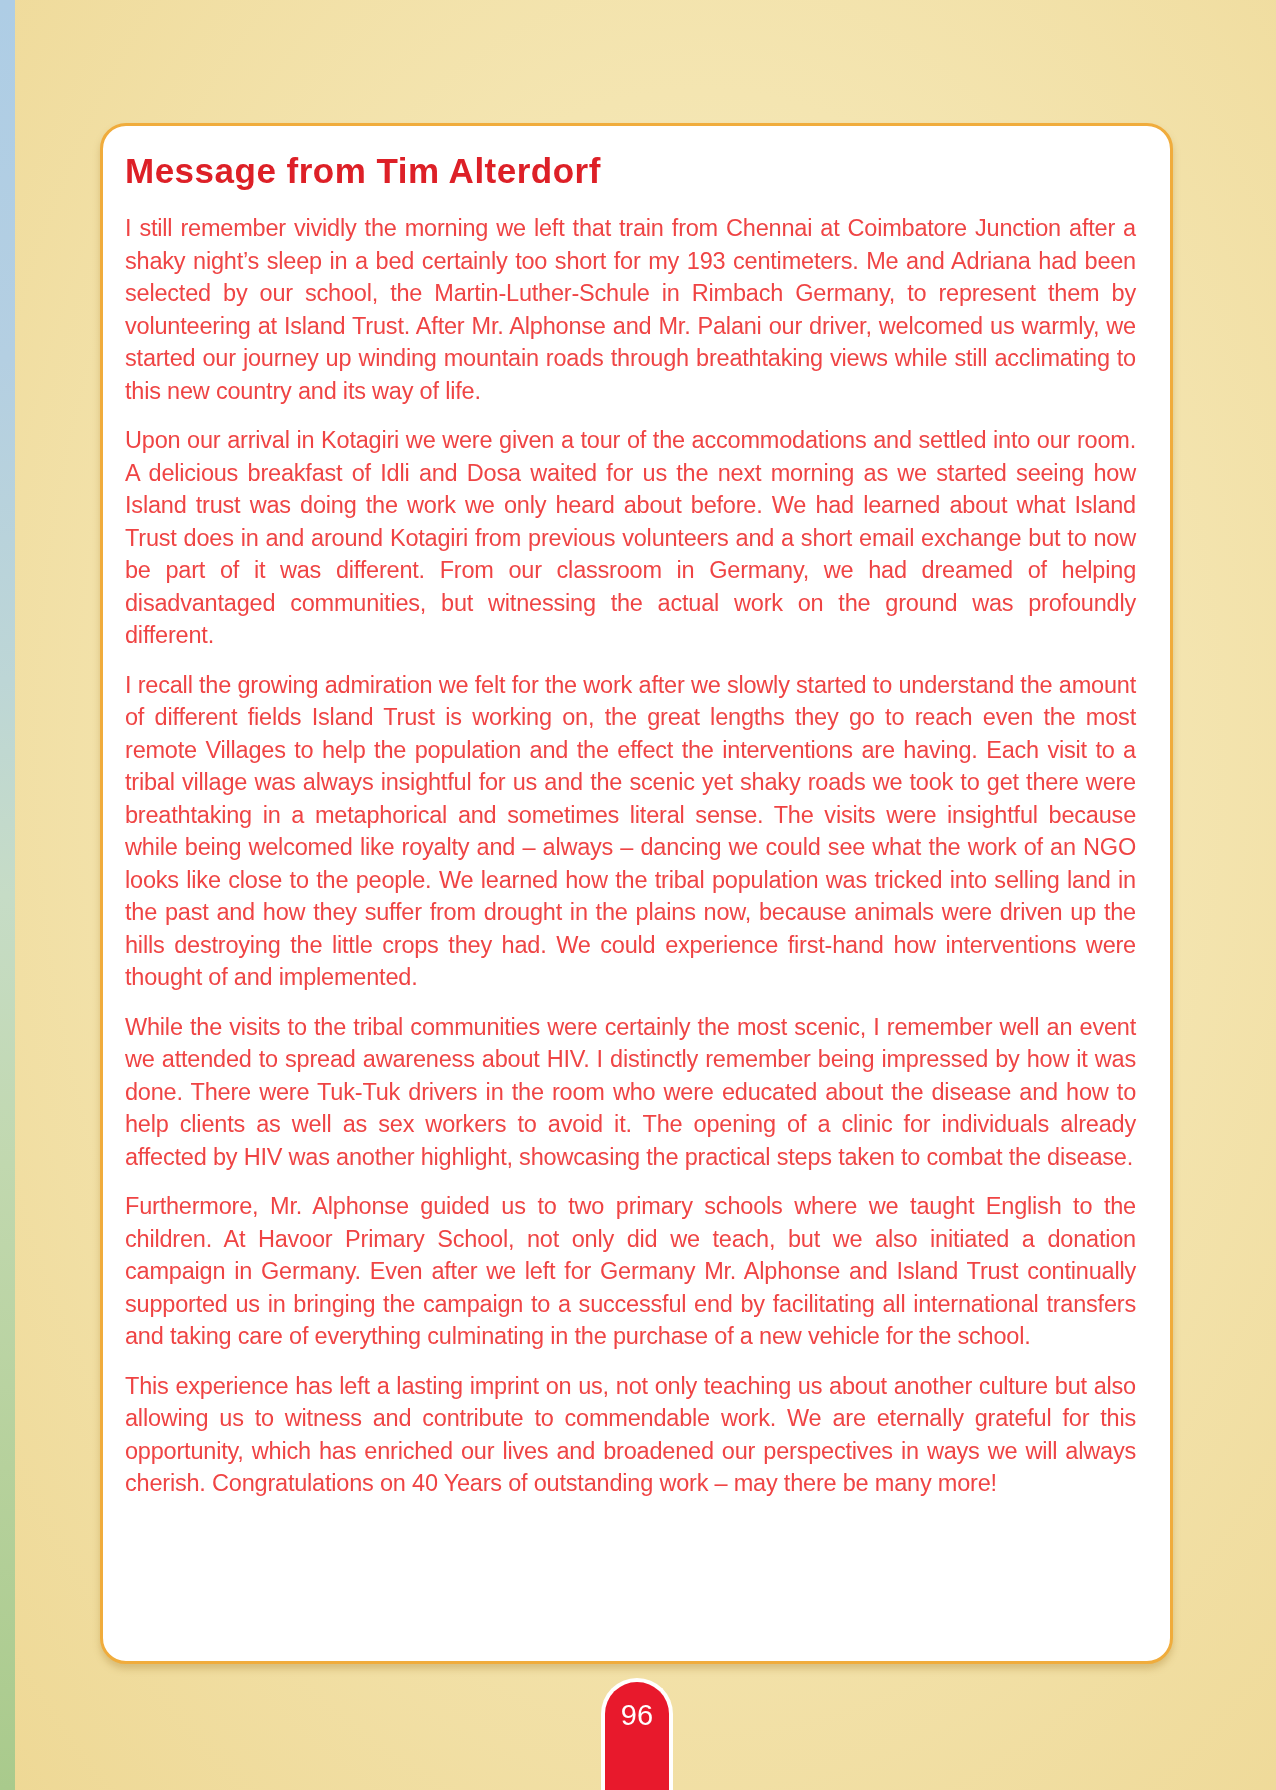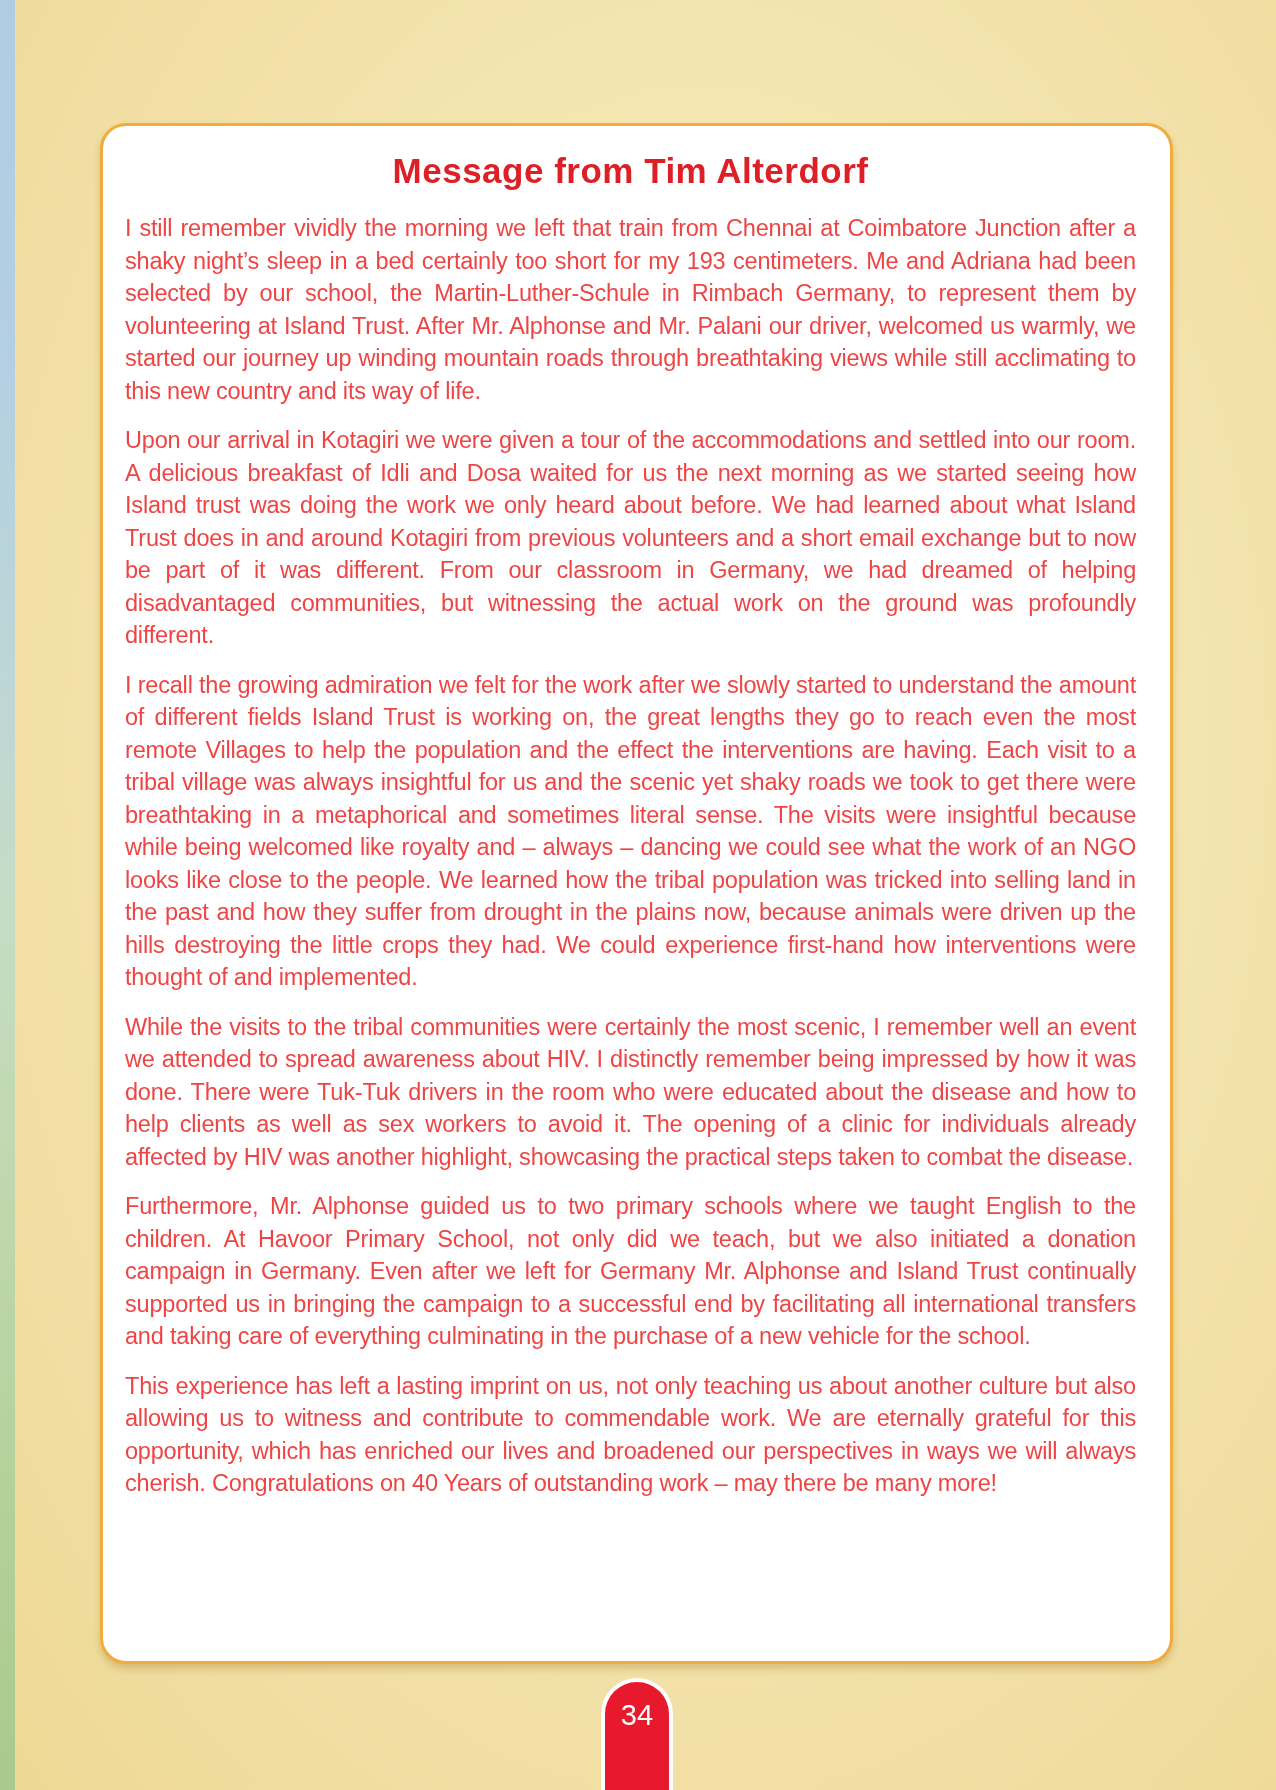--- a/index.html
+++ b/index.html
@@ -25,21 +25,21 @@
     width: 1073px; height: 1541px;
     box-sizing: border-box;
     background: #ffffff;
     border: 3px solid #f0ac3c;
     border-radius: 26px;
     box-shadow: 0 5px 7px rgba(170, 130, 50, 0.35);
     padding: 25px 34px 0 22px;
   }
   .card h1 {
     margin: 0 0 21px 0;
-    text-align: center;
+    text-align: left;
     color: #dd2027;
     font-size: 35px;
     font-weight: bold;
     letter-spacing: 0.5px;
   }
   .card p {
     margin: 0 0 17px 0;
     color: #ef4444;
     font-size: 23.5px;
     line-height: 32.5px;
@@ -71,14 +71,14 @@
   <h1>Message from Tim Alterdorf</h1>
   <p>I still remember vividly the morning we left that train from Chennai at Coimbatore Junction after a shaky night’s sleep in a bed certainly too short for my 193 centimeters. Me and Adriana had been selected by our school, the Martin-Luther-Schule in Rimbach Germany, to represent them by volunteering at Island Trust. After Mr. Alphonse and Mr. Palani our driver, welcomed us warmly, we started our journey up winding mountain roads through breathtaking views while still acclimating to this new country and its way of life.</p>
   <p>Upon our arrival in Kotagiri we were given a tour of the accommodations and settled into our room. A delicious breakfast of Idli and Dosa waited for us the next morning as we started seeing how Island trust was doing the work we only heard about before. We had learned about what Island Trust does in and around Kotagiri from previous volunteers and a short email exchange but to now be part of it was different. From our classroom in Germany, we had dreamed of helping disadvantaged communities, but witnessing the actual work on the ground was profoundly different.</p>
   <p>I recall the growing admiration we felt for the work after we slowly started to understand the amount of different fields Island Trust is working on, the great lengths they go to reach even the most remote Villages to help the population and the effect the interventions are having. Each visit to a tribal village was always insightful for us and the scenic yet shaky roads we took to get there were breathtaking in a metaphorical and sometimes literal sense. The visits were insightful because while being welcomed like royalty and – always – dancing we could see what the work of an NGO looks like close to the people. We learned how the tribal population was tricked into selling land in the past and how they suffer from drought in the plains now, because animals were driven up the hills destroying the little crops they had. We could experience first-hand how interventions were thought of and implemented.</p>
   <p>While the visits to the tribal communities were certainly the most scenic, I remember well an event we attended to spread awareness about HIV. I distinctly remember being impressed by how it was done. There were Tuk-Tuk drivers in the room who were educated about the disease and how to help clients as well as sex workers to avoid it. The opening of a clinic for individuals already affected by HIV was another highlight, showcasing the practical steps taken to combat the disease.</p>
   <p>Furthermore, Mr. Alphonse guided us to two primary schools where we taught English to the children. At Havoor Primary School, not only did we teach, but we also initiated a donation campaign in Germany. Even after we left for Germany Mr. Alphonse and Island Trust continually supported us in bringing the campaign to a successful end by facilitating all international transfers and taking care of everything culminating in the purchase of a new vehicle for the school.</p>
   <p>This experience has left a lasting imprint on us, not only teaching us about another culture but also allowing us to witness and contribute to commendable work. We are eternally grateful for this opportunity, which has enriched our lives and broadened our perspectives in ways we will always cherish. Congratulations on 40 Years of outstanding work – may there be many more!</p>
 </div>
 
 <div class="page-tab">
-  <span>34</span>
+  <span>96</span>
 </div>
 
 </body></html>

